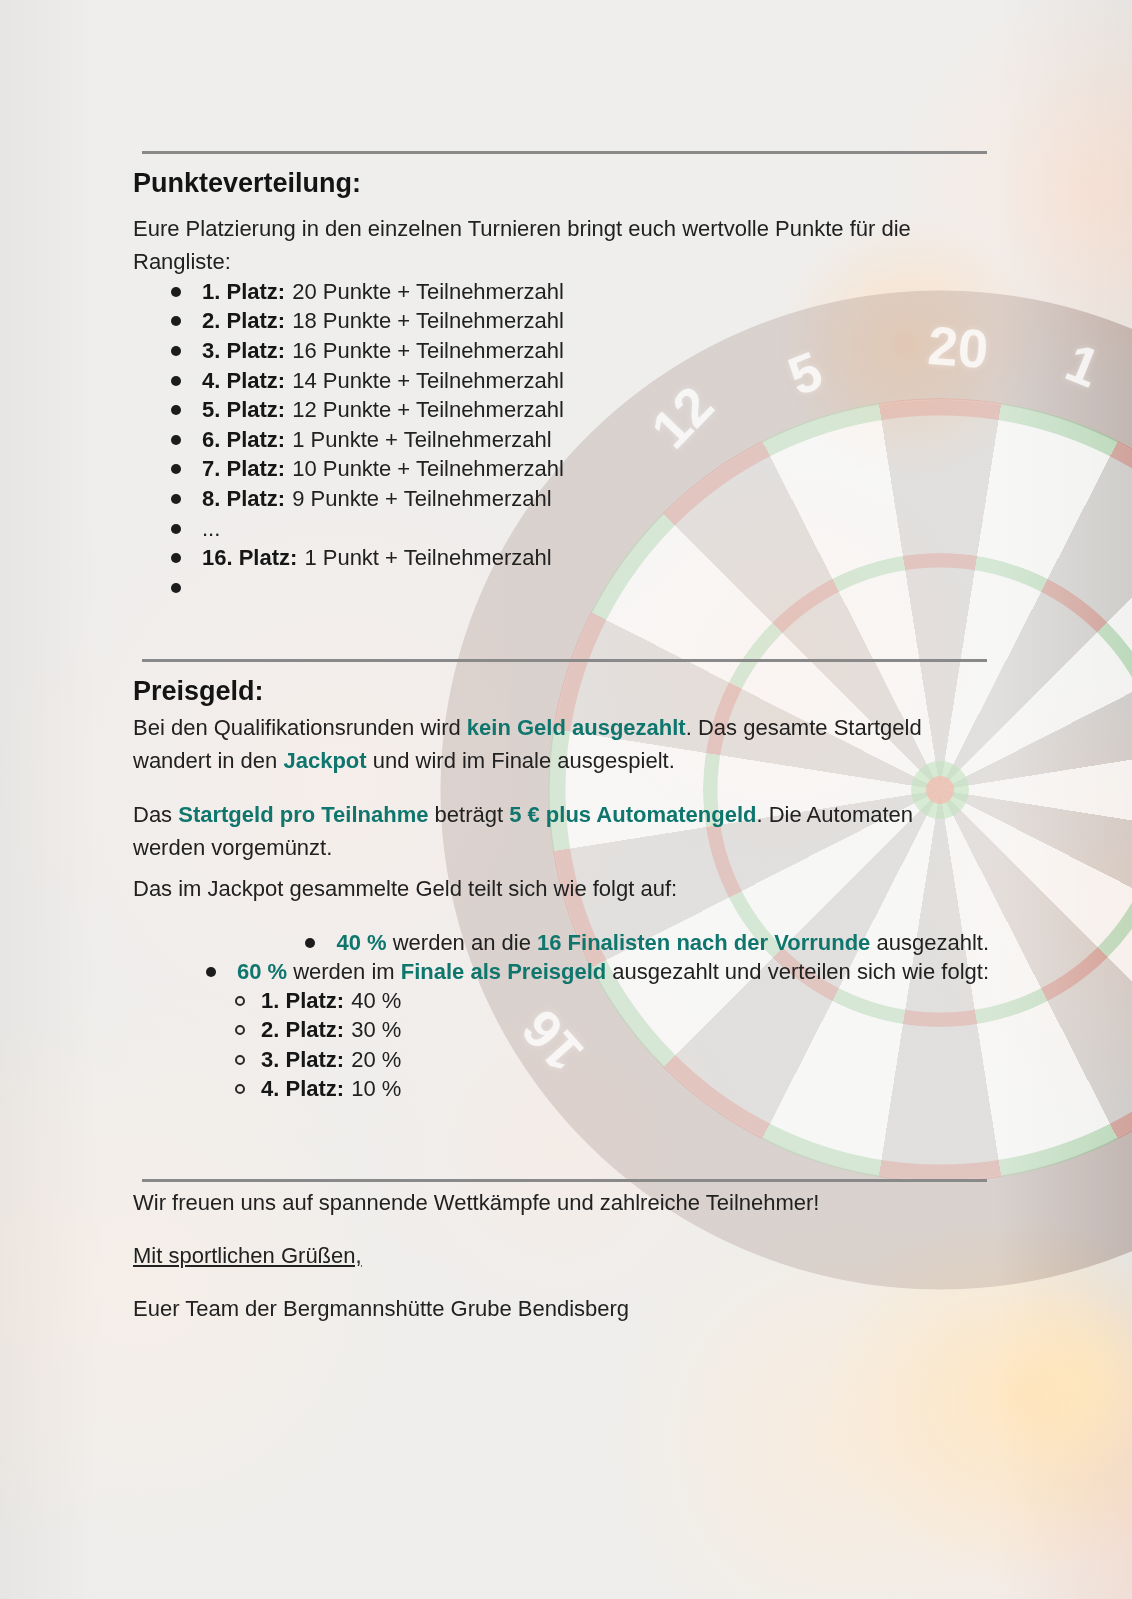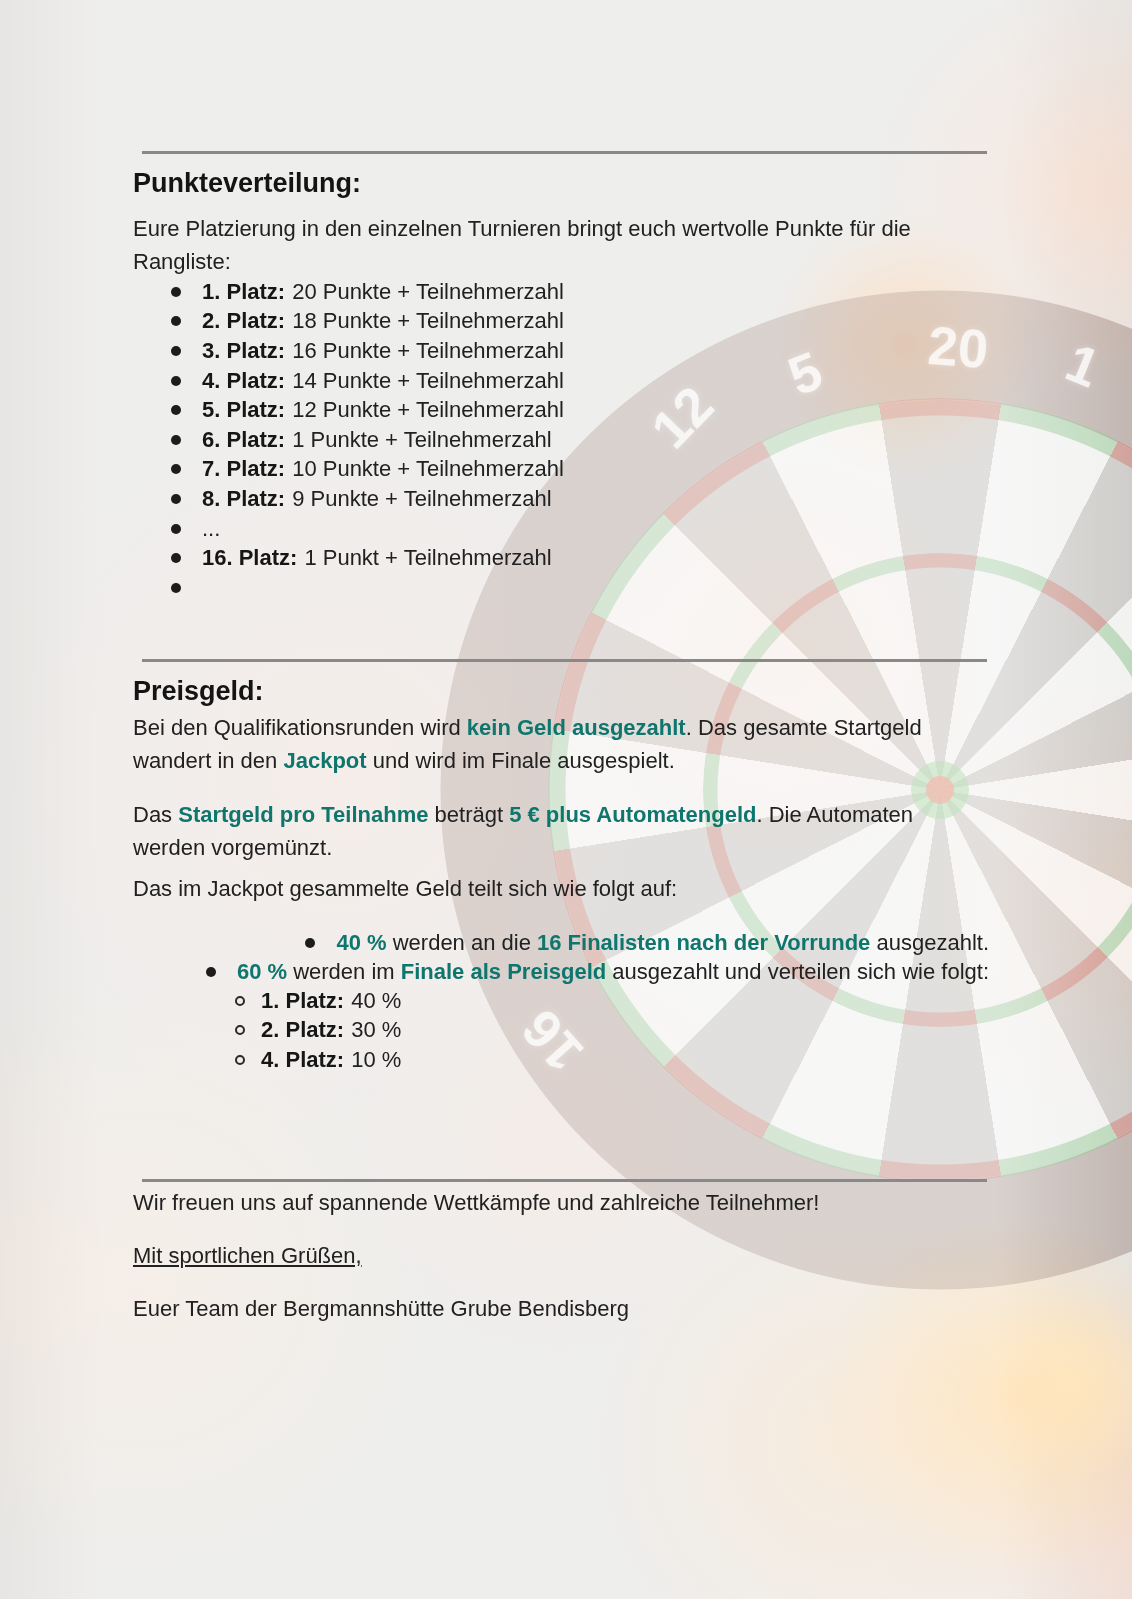--- a/index.html
+++ b/index.html
@@ -191,20 +191,24 @@
     <li>
         <span class="odot"></span>
         <span class="li-text"><span class="li-label">1. Platz:</span><span>40 %</span></span>
       </li>
     <li>
         <span class="odot"></span>
         <span class="li-text"><span class="li-label">2. Platz:</span><span>30 %</span></span>
       </li>
     <li>
         <span class="odot"></span>
+        <span class="li-text"><span class="li-label">3. Platz:</span><span>20 %</span></span>
+      </li>
+    <li>
+        <span class="odot"></span>
         <span class="li-text"><span class="li-label">4. Platz:</span><span>10 %</span></span>
       </li>
   </ul>
 
   <div class="hr hr3"></div>
 
   <div class="closing abs c1">Wir freuen uns auf spannende Wettkämpfe und zahlreiche Teilnehmer!</div>
   <div class="closing abs c2">Mit sportlichen Grüßen,</div>
   <div class="closing abs c3">Euer Team der Bergmannshütte Grube Bendisberg</div>
 

